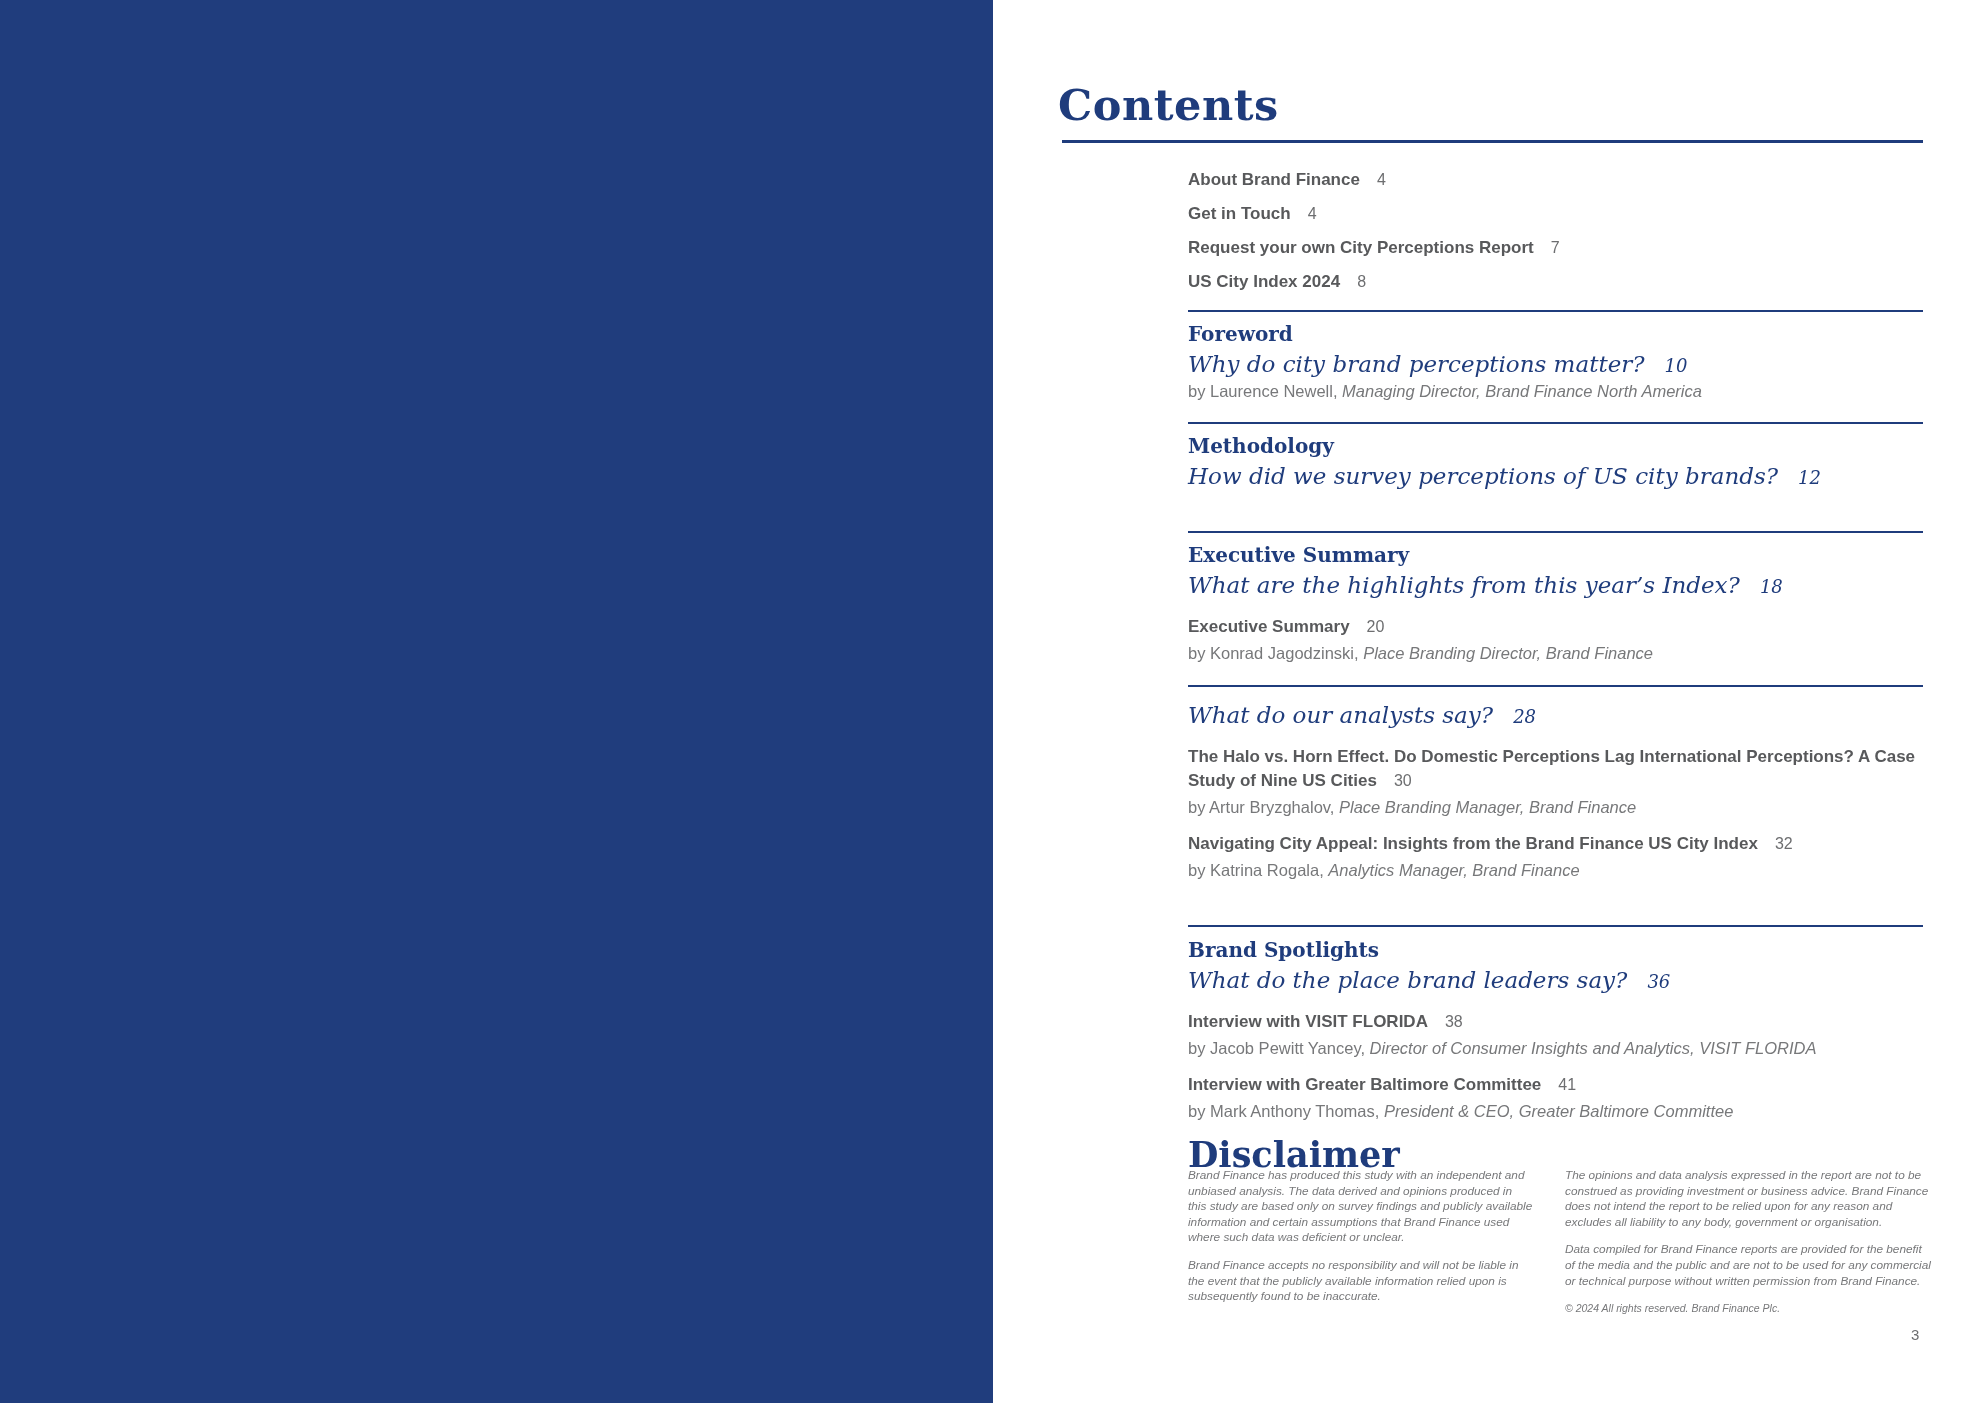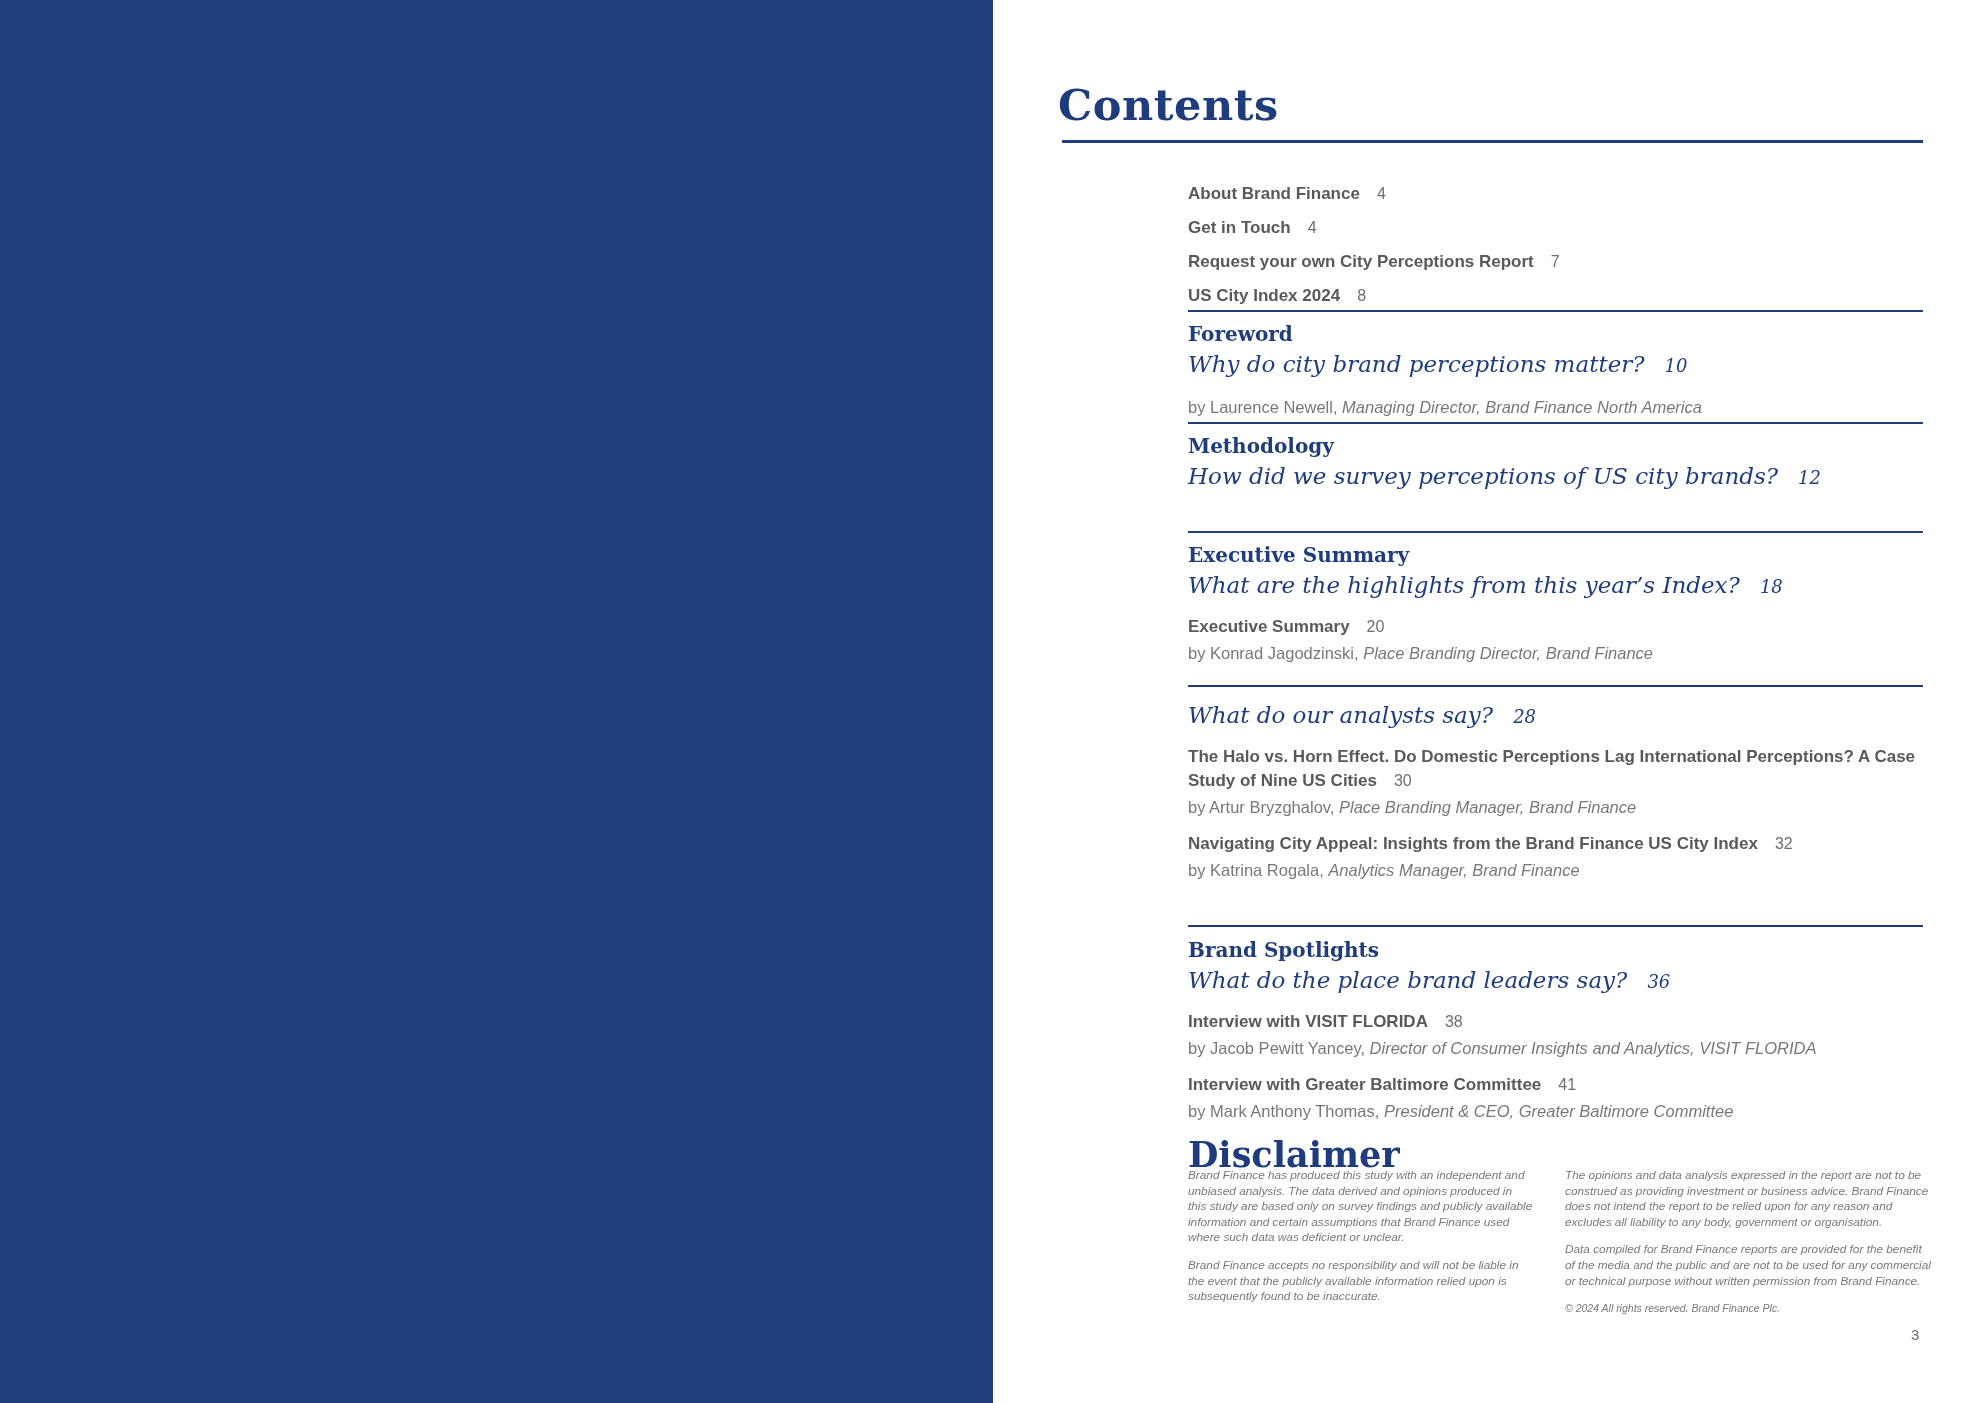--- a/index.html
+++ b/index.html
@@ -8,32 +8,32 @@
   #page { position:absolute; left:0; top:0; width:1984px; height:1403px; background:#ffffff; }
 
   .blue-panel { position:absolute; left:0; top:0; width:993px; height:1403px; background:#203d7d; }
 
   .contents-title { position:absolute; left:1058px; top:80px; font-family:"DejaVu Serif","Liberation Serif",serif;
     font-weight:700; font-size:43px; color:#1f3c7c; letter-spacing:0.5px; }
 
   .rule { position:absolute; background:#1f3c7c; height:2px; left:1188px; width:735px; }
   .rule.title-rule { left:1062px; width:861px; height:3px; top:140px; }
 
-  .toplist { position:absolute; left:1188px; top:177px; }
+  .toplist { position:absolute; left:1188px; top:163px; }
   .toplist .row { height:34px; display:flex; align-items:center; }
   .entry-title { font-size:17px; font-weight:700; color:#58595b; }
   .pnum { font-size:16px; font-weight:400; color:#6d6e70; margin-left:17px; }
 
   .section { position:absolute; left:1188px; width:740px; }
   .sec-heading { font-family:"DejaVu Serif","Liberation Serif",serif; font-weight:700; font-size:20px; color:#1f3c7c; }
   .sec-question { font-family:"DejaVu Serif","Liberation Serif",serif; font-style:italic; font-size:23px;
     color:#1f3c7c; margin-top:5px; }
   .sec-question .qnum { font-family:"DejaVu Serif","Liberation Serif",serif; font-style:italic; font-size:18px;
     color:#1f3c7c; margin-left:20px; }
-  .byline { font-size:16.5px; color:#77787a; margin-top:18px; line-height:24px; }
+  .byline { font-size:16.5px; color:#77787a; margin-top:2px; line-height:24px; }
   .byline .role { font-style:italic; }
   .entries { margin-top:17px; }
   .entry { margin-top:13px; }
   .entry:first-child { margin-top:16px; }
   .entry .title-line { font-size:17px; font-weight:700; color:#58595b; line-height:24px; }
   .entry .byline { margin-top:2px; }
 
   .disclaimer-heading { position:absolute; left:1188px; top:1134px; font-family:"DejaVu Serif","Liberation Serif",serif;
     font-weight:700; font-size:35px; color:#1f3c7c; }
   .disc-col { position:absolute; top:1168px; font-size:11.8px; font-style:italic; color:#77787a; line-height:15.6px; }

